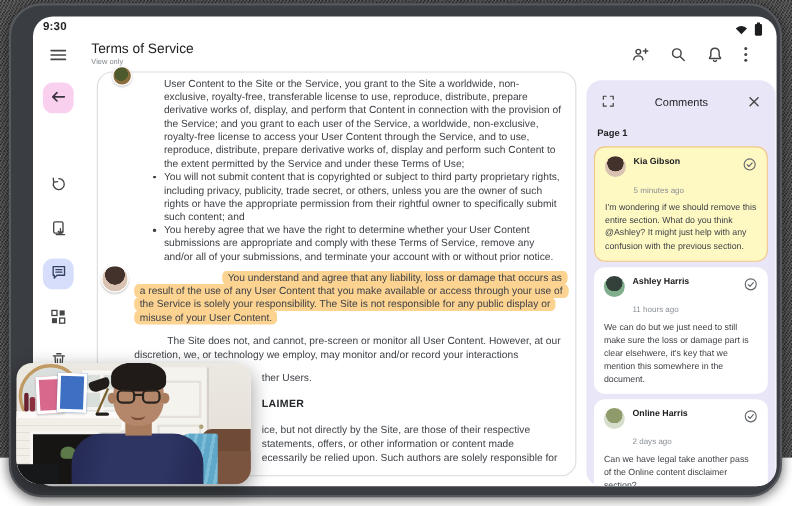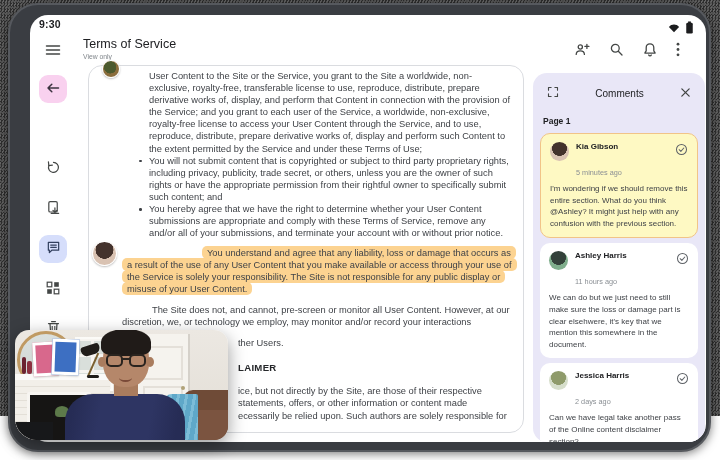--- a/index.html
+++ b/index.html
@@ -303,21 +303,21 @@
                     </svg></span>
               </button>
             </div>
             <div class="c-body">We can do but we just need to still make sure the loss or damage part is clear elsehwere, it's key that we mention this somewhere in the document.</div>
           </div>
 
           <div class="card">
             <div class="card-head">
               <span class="c-avatar av-jessica"></span>
               <div class="c-meta">
-                <div class="c-name">Jessica Harris</div>
+                <div class="c-name">Online Harris</div>
                 <div class="c-time">2 days ago</div>
               </div>
               <button class="resolve" aria-label="resolve">
                 <span><svg width="13" height="13" viewBox="0 0 14 14">
                       <circle cx="7" cy="7" r="5.4" fill="none" stroke="#5f6368" stroke-width="1.1"></circle>
                       <path d="M4.5 7.2 6.3 9l3.2-3.6" fill="none" stroke="#5f6368" stroke-width="1.1" stroke-linecap="round" stroke-linejoin="round"></path>
                     </svg></span>
               </button>
             </div>
             <div class="c-body">Can we have legal take another pass of the Online content disclaimer section?</div>

